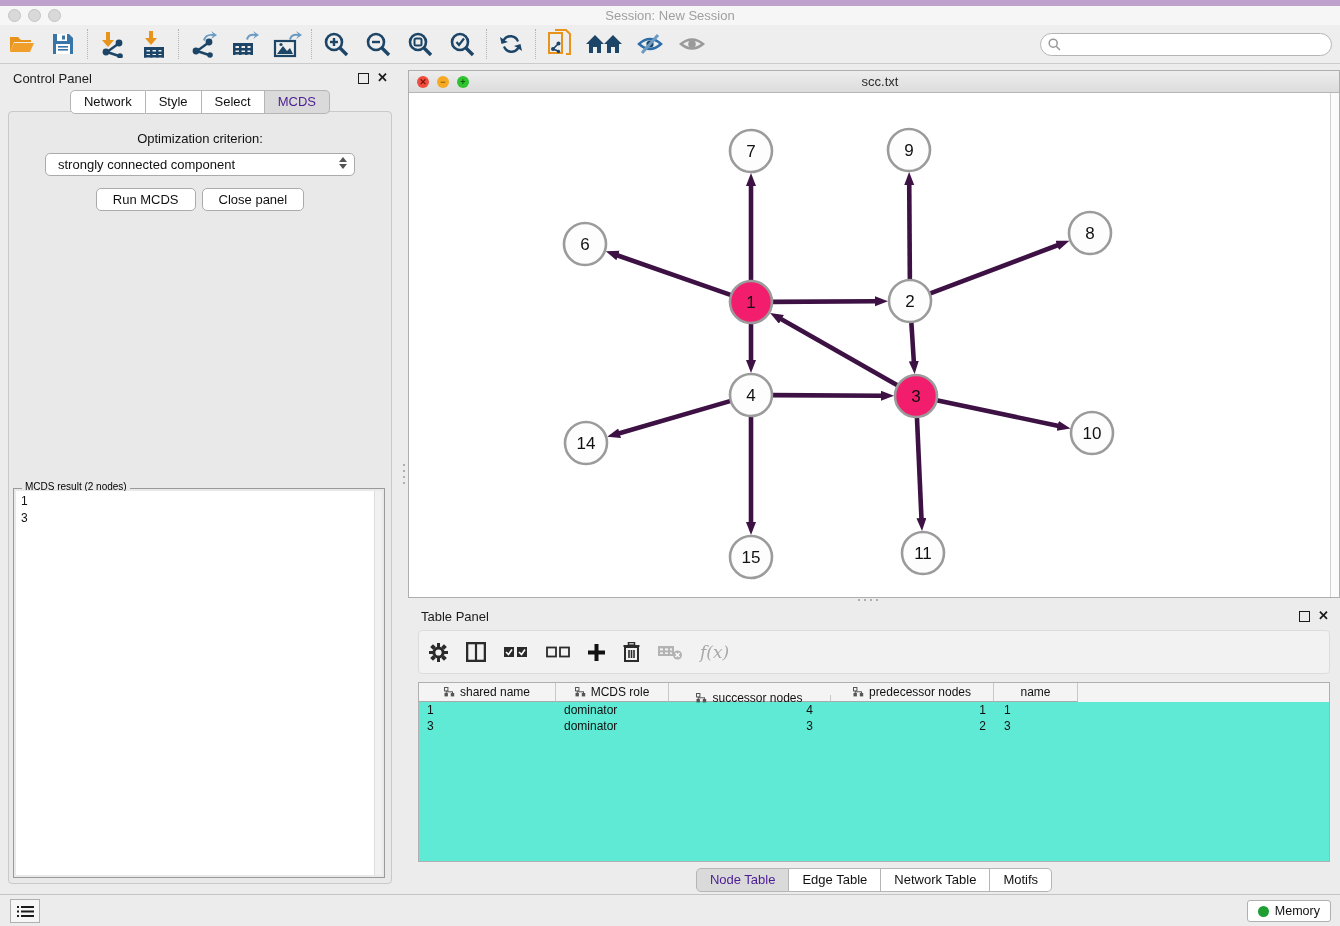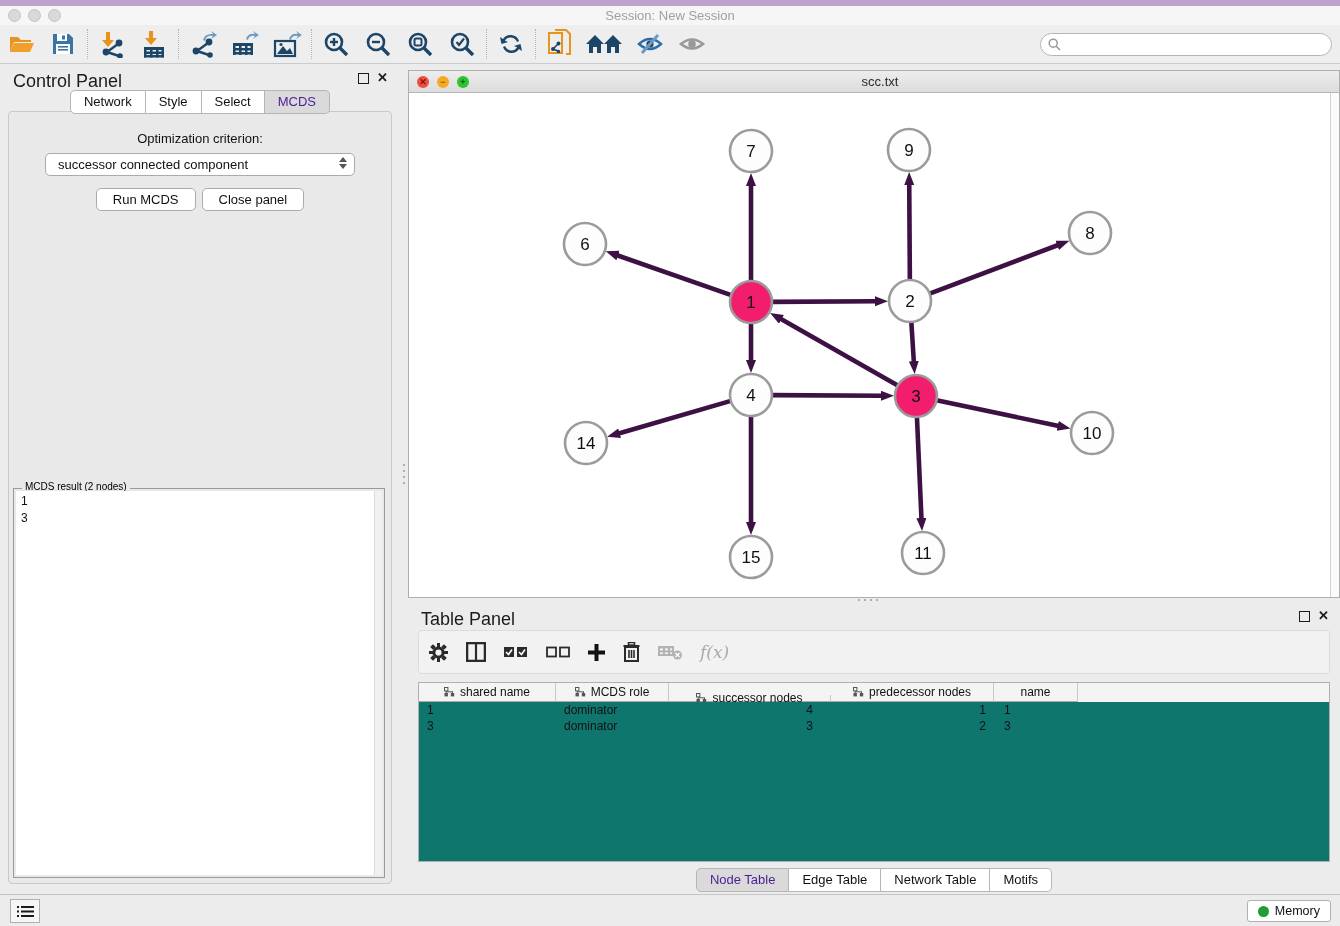--- a/index.html
+++ b/index.html
@@ -16,21 +16,21 @@
   
   #toolbar { position:absolute; left:0; top:19px; width:100%; height:39px; background:#eeeeee; border-bottom:1px solid #cbcbcb; display:flex; align-items:center; }
   .tbtn { width:42px; height:32px; display:flex; align-items:center; justify-content:center; }
   .tsep { width:1px; height:30px; margin:0 3px; border-left:1px dotted #b3b3b3; }
   #searchbox { position:absolute; right:8px; top:8px; width:292px; height:23px; background:#fff; border:1px solid #b5b5b5; border-radius:12px; display:flex; align-items:center; padding-left:7px; }
   #searchbox input { border:none; outline:none; flex:1; font-size:12px; background:transparent; margin-left:4px; }
 
   
   #control-panel { position:absolute; left:0; top:58px; width:400px; height:836px; background:#ececec; }
   .panel-head { position:relative; height:26px; }
-  .panel-head .ptitle { position:absolute; left:13px; top:7px; font-size:18px; color:#1b1b1b;text-align:right; }
+  .panel-head .ptitle { position:absolute; left:13px; top:7px; font-size:13px; color:#1b1b1b;text-align:right; }
   .float-ic { position:absolute; width:11px; height:11px; border:1.6px solid #1b1b1b; top:9px; }
   .close-ic { position:absolute; top:6px; font-size:13px; font-weight:bold; color:#1b1b1b; }
   .tabrow { display:flex; justify-content:center; position:relative; z-index:2; }
   .tab { font-size:13px; color:#111; background:#fff; border:1px solid #b5b5b5; border-left:none; padding:3px 13px 4px; cursor:default; }
   .tab:first-child { border-left:1px solid #b5b5b5; border-radius:5px 0 0 5px; }
   .tab:last-child { border-radius:0 5px 5px 0; }
   .tab.active { background:#dadada; color:#4c1d95; }
   #cp-body { position:absolute; left:8px; right:8px; top:47px; bottom:16px; background:#e9e9e9; border:1px solid #c9c9c9; border-radius:4px; }
   #opt-label { text-align:center; margin-top:19px; font-size:13px; color:#111; }
   #criterion { position:relative; margin:7px auto 0; width:310px; height:23px; background:#fff; border:1px solid #ababab; border-radius:5px; font-size:13px; color:#111; line-height:21px; padding-left:12px; }
@@ -55,21 +55,21 @@
   #net-titlebar .title { position:absolute; left:12px; right:0; top:3px; text-align:center; font-size:13px; color:#2b2b2b; }
   .mac-dot { position:absolute; top:5px; width:12px; height:12px; border-radius:50%; font-size:9px; line-height:12px; text-align:center; font-weight:bold; }
   #net-canvas { position:absolute; left:0; top:22px; width:922px; height:504px; background:#fff; }
   #net-vscroll { position:absolute; right:0; top:22px; bottom:0; width:9px; background:#fbfbfb; border-left:1px solid #d0d0d0; }
   #hsplit { position:absolute; left:408px; top:592px; width:932px; height:4px; background:#ececec; }
 
   
   #table-panel { position:absolute; left:408px; top:596px; width:932px; height:298px; background:#ececec; }
   #tp-toolbar { position:absolute; left:10px; right:10px; top:28px; height:44px; background:#f2f2f2; border:1px solid #dcdcdc; border-radius:4px; display:flex; align-items:center; padding-left:10px; gap:18px; }
   .fx { font-family:"DejaVu Serif", serif; font-style:italic; font-size:17px; color:#a8a8a8; }
-  #tp-table { position:absolute; left:10px; right:10px; top:80px; height:180px; background:#0f766e; border:1px solid #b0b0b0; }
+  #tp-table { position:absolute; left:10px; right:10px; top:80px; height:180px; background:#5eead4; border:1px solid #b0b0b0; }
   #tp-header { display:flex; height:19px; background:#f4f4f4; }
   .hcell { border-right:1px solid #c8c8c8; border-bottom:1px solid #a9a9a9; display:flex; align-items:center; justify-content:center; gap:5px; font-size:12px; color:#111; }
   .hcell .hicon { flex:0 0 auto; }
   .trow { display:flex; height:16px; }
   .tcell { font-size:12px; color:#111; line-height:16px; padding:0 8px; white-space:nowrap; overflow:hidden; }
   #tp-tabs { position:absolute; left:0; right:0; top:266px; display:flex; justify-content:center; }
 
   
   #statusbar { position:absolute; left:0; bottom:0; width:100%; height:32px; background:#ececec; border-top:1px solid #c4c4c4; }
   #cmd-btn { position:absolute; left:10px; top:4px; width:30px; height:24px; background:#f6f6f6; border:1px solid #b0b0b0; display:flex; align-items:center; justify-content:center; }
@@ -259,21 +259,21 @@
       </div>
       <div class="tabrow">
         <span class="tab">Network</span>
         <span class="tab">Style</span>
         <span class="tab">Select</span>
         <span class="tab active">MCDS</span>
       </div>
       <div id="cp-body">
         <div id="opt-label">Optimization criterion:</div>
         <div id="criterion">
-          <span>successor connected component</span>
+          <span>strongly connected component</span>
           <span class="stepper">
               <i class="up"></i>
               <i class="dn"></i>
             </span>
         </div>
         <div class="btnrow">
           <button class="pbtn">Run MCDS</button>
           <button class="pbtn">Close panel</button>
         </div>
         <div id="result-group">

